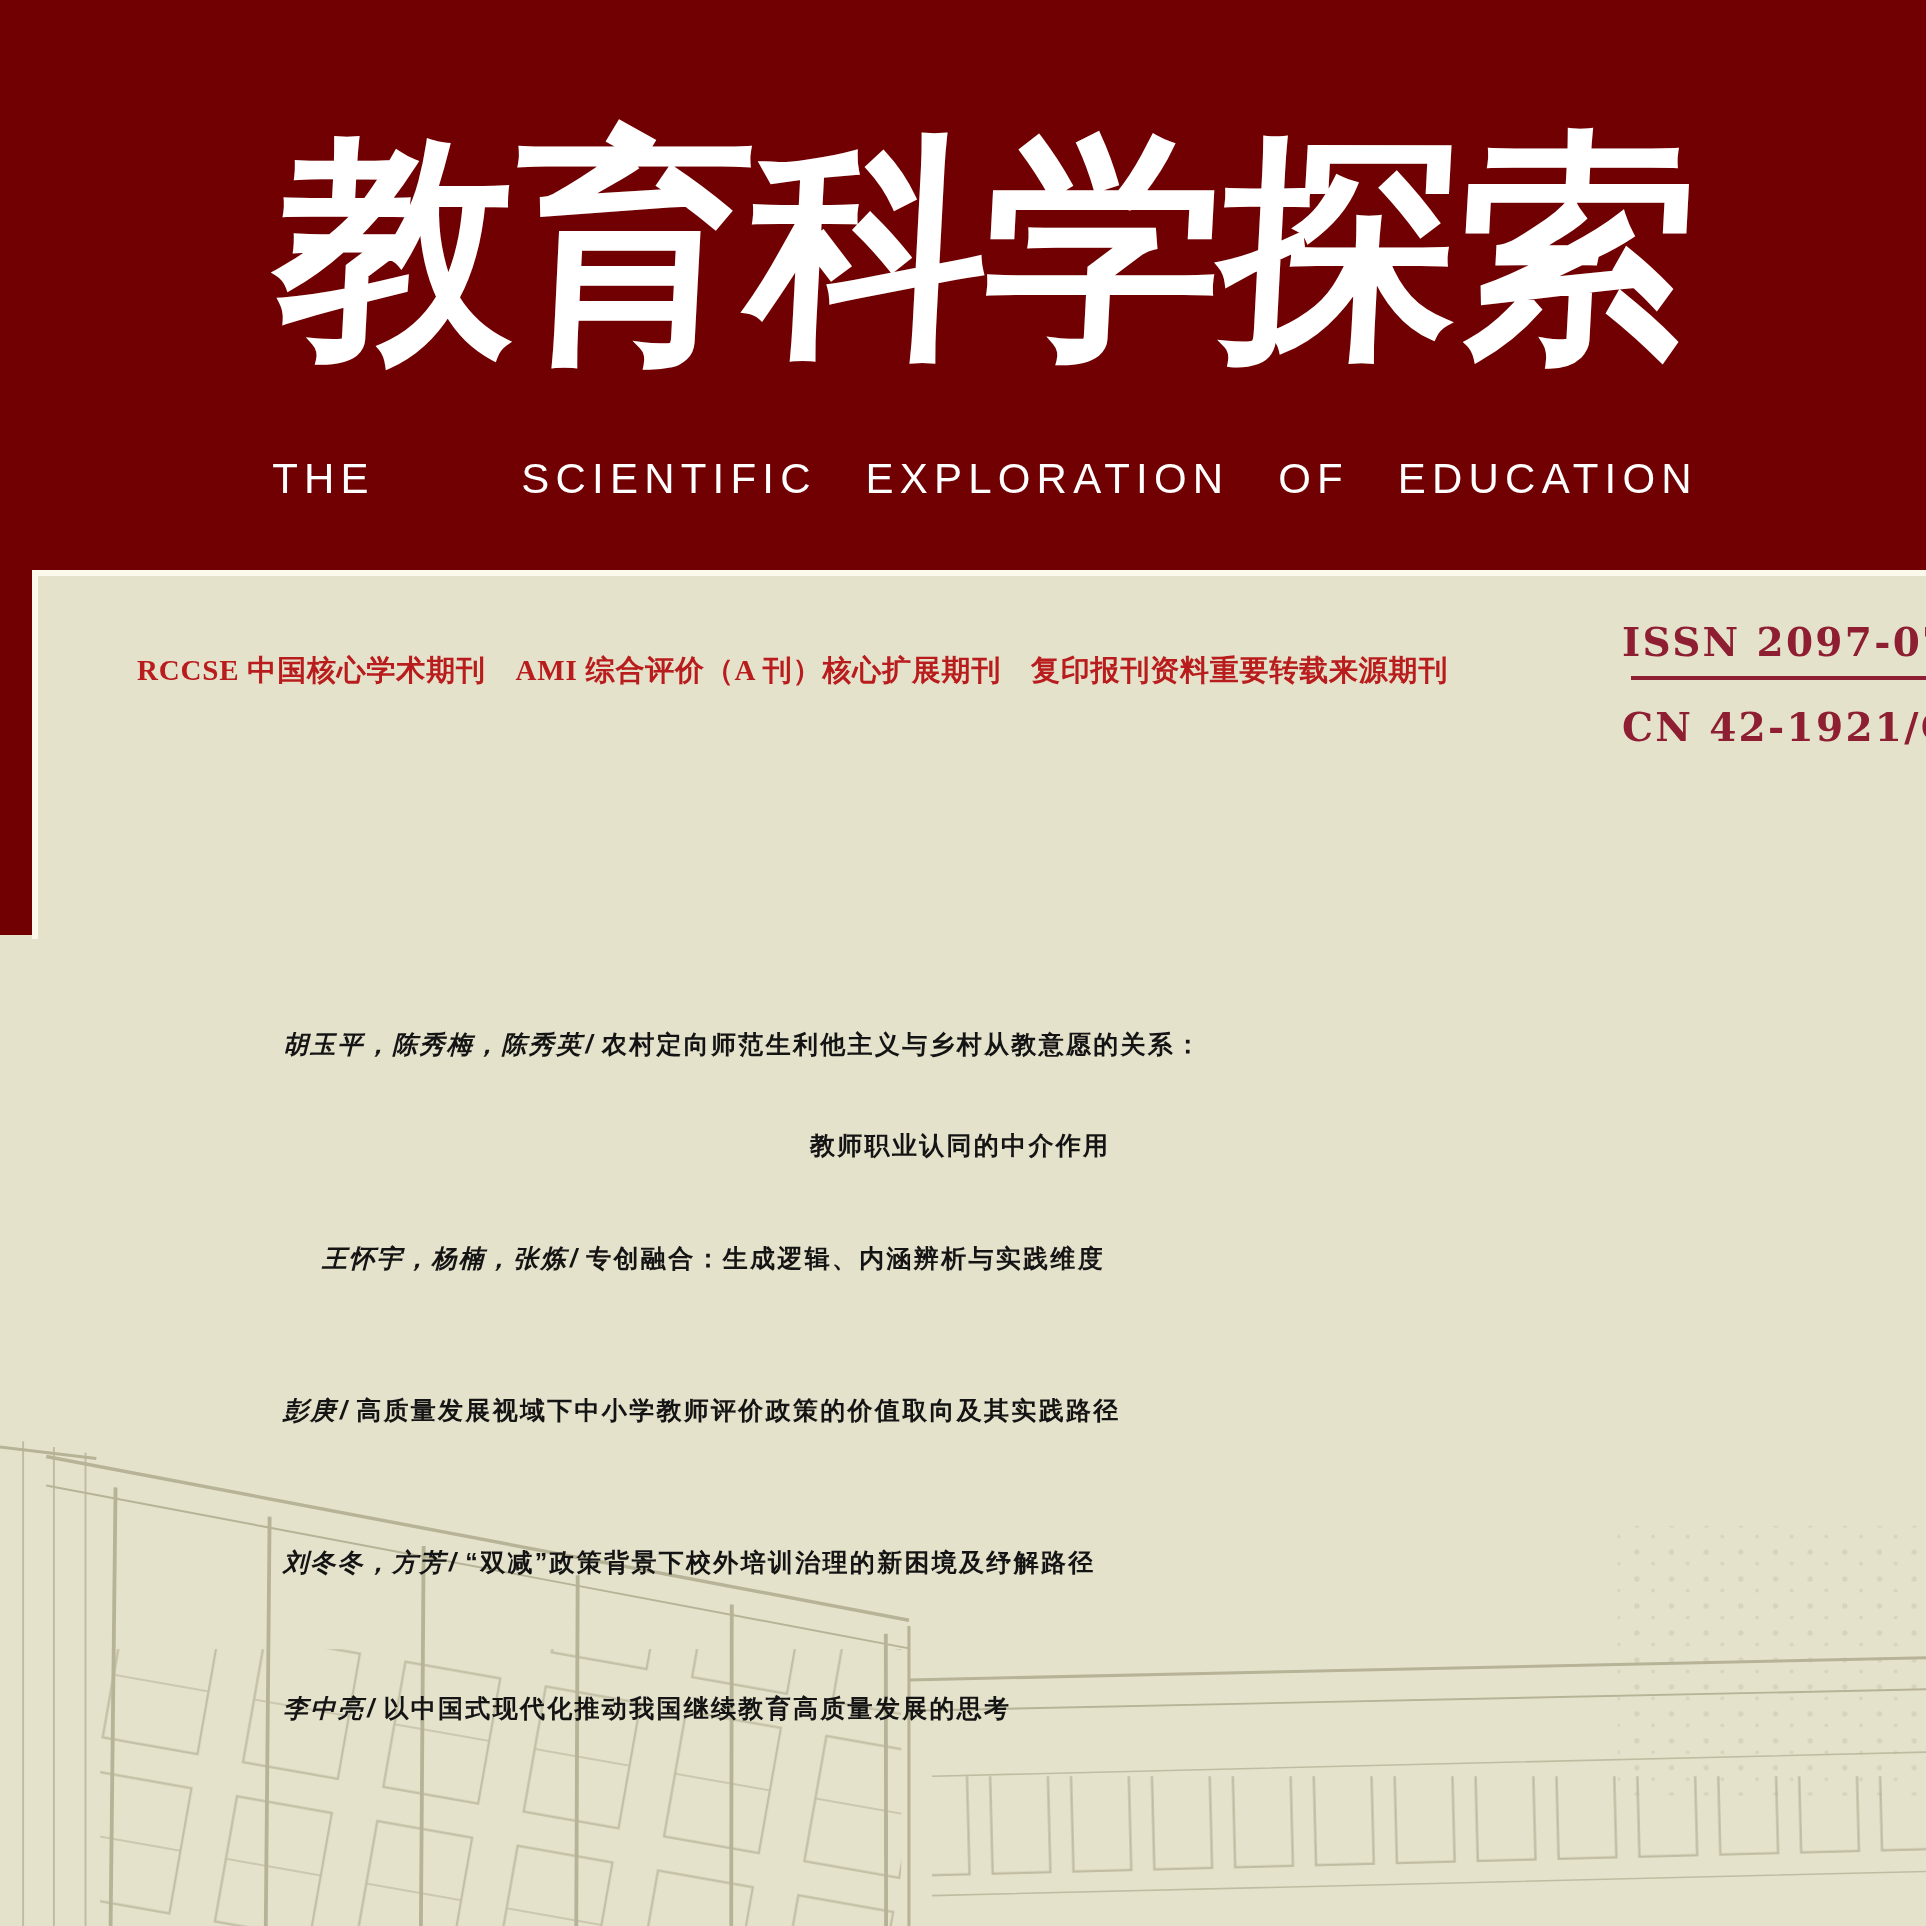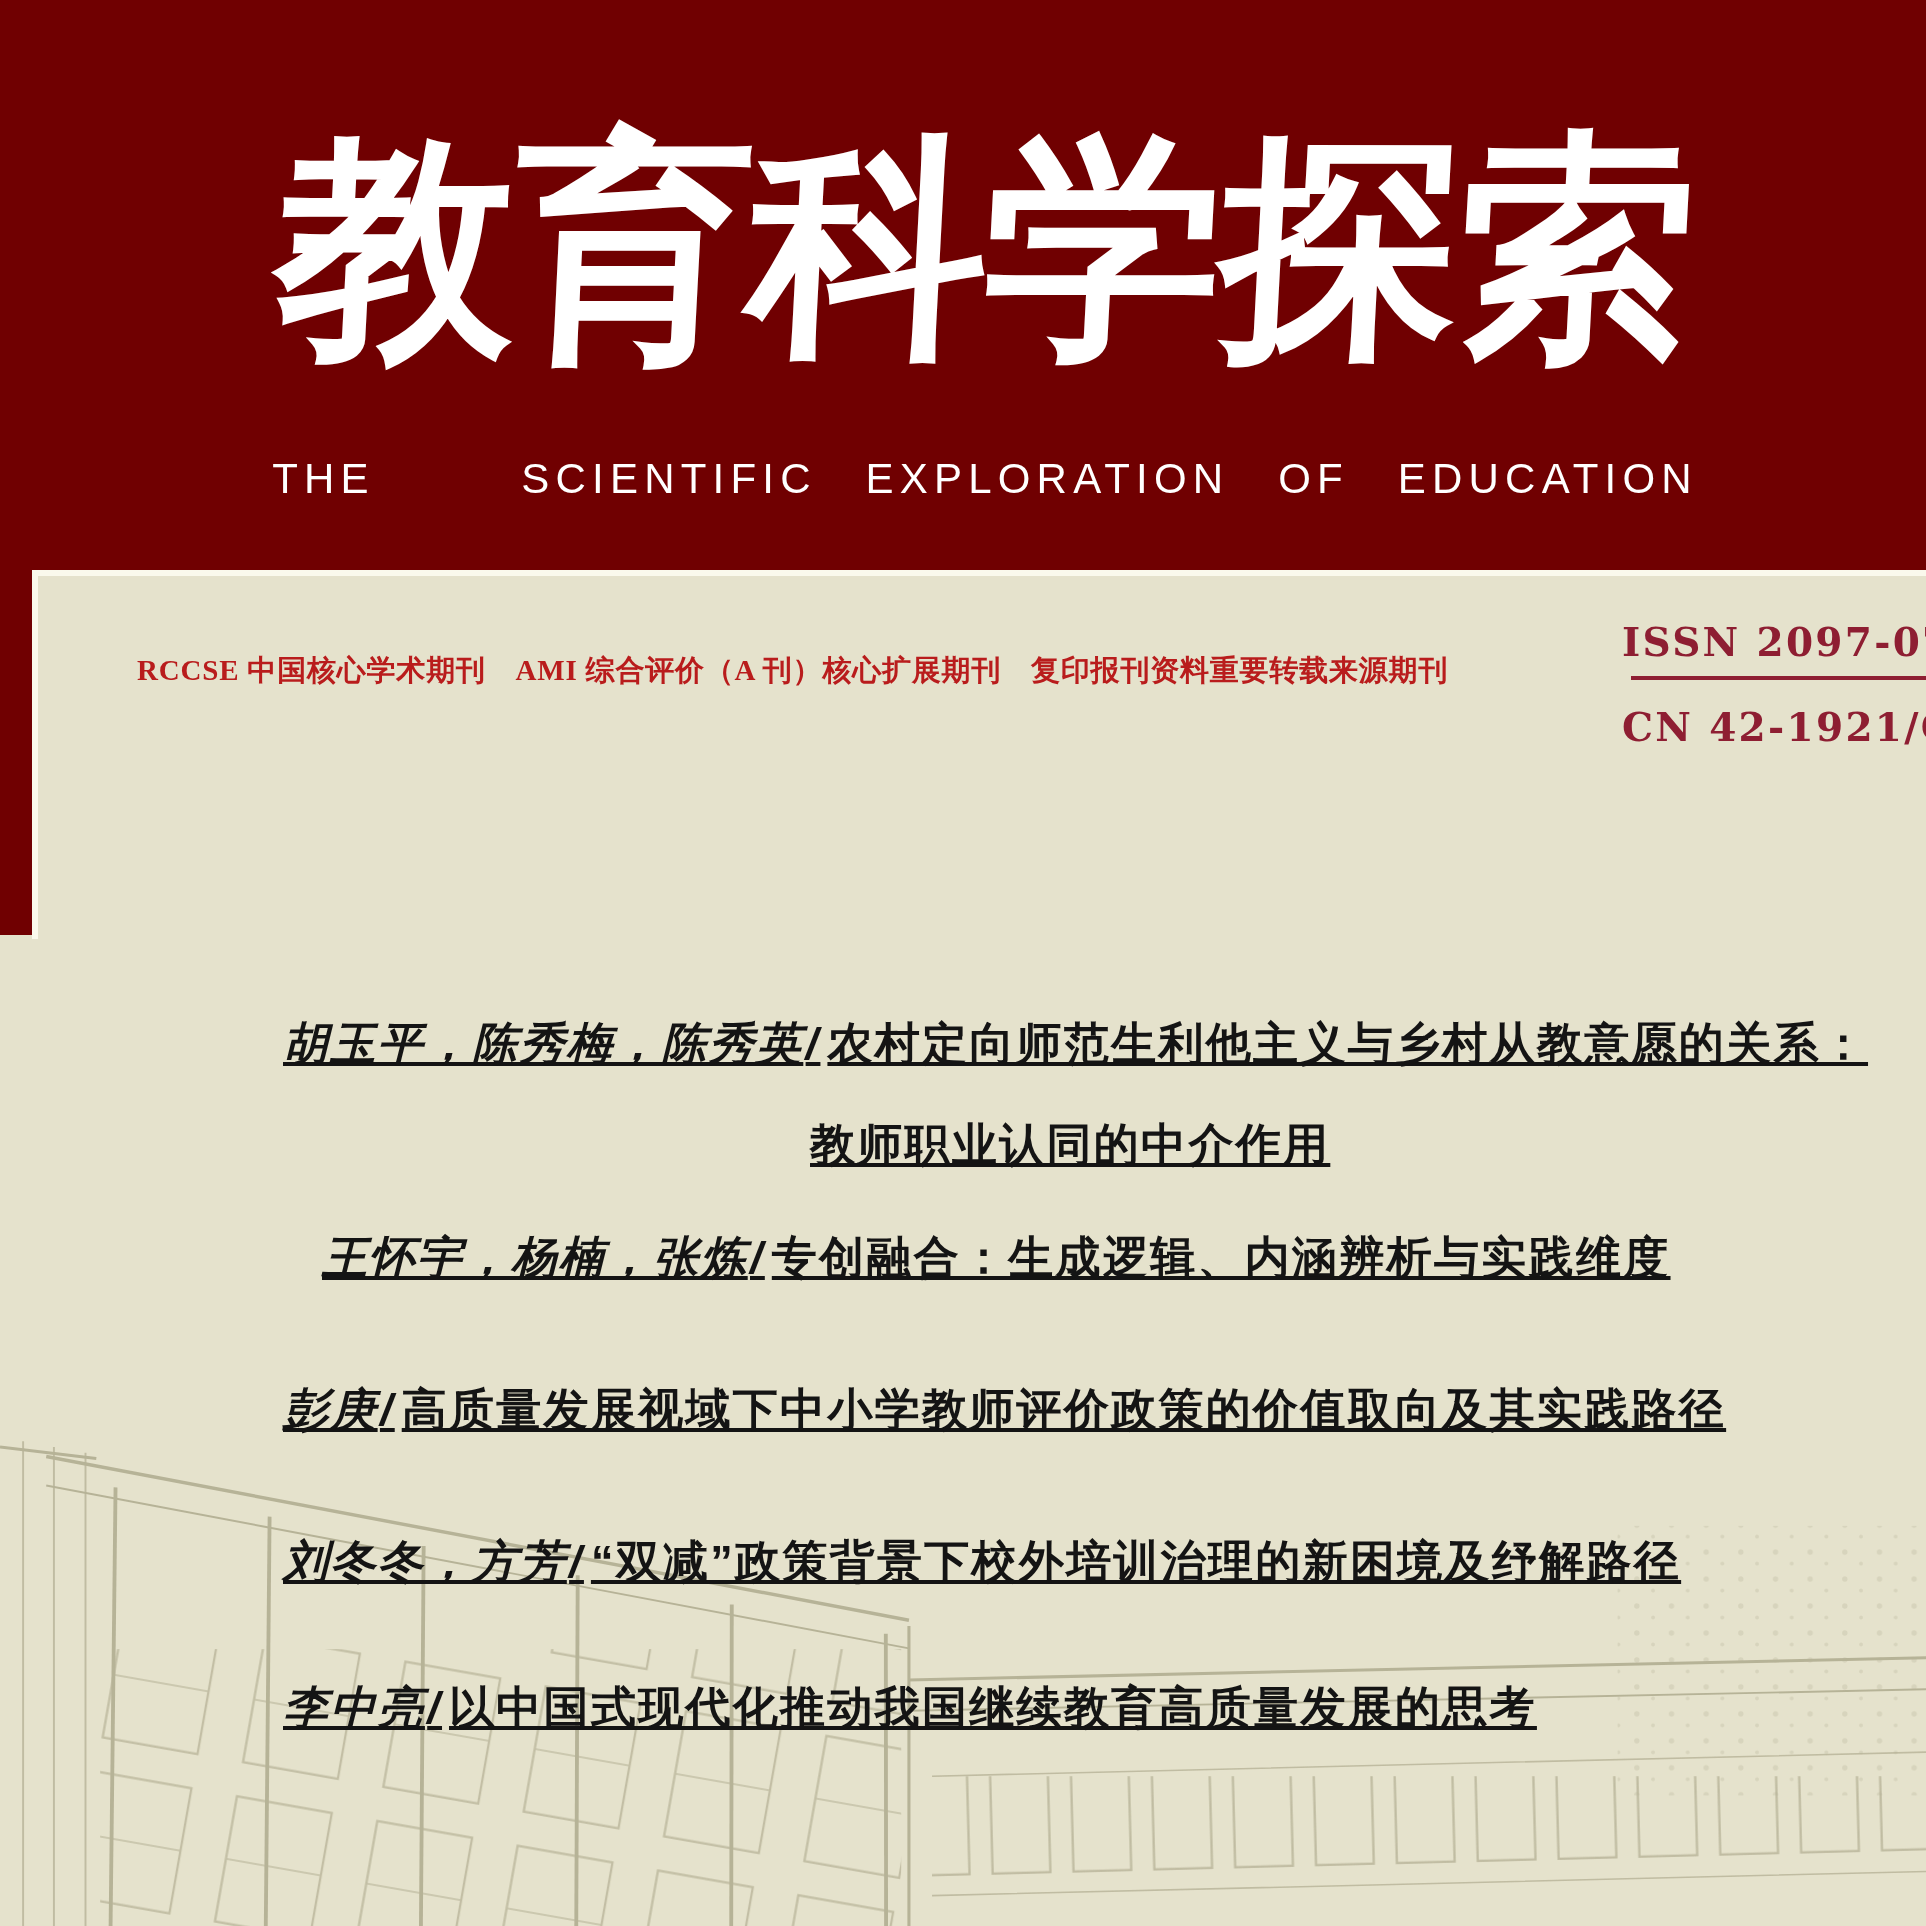--- a/index.html
+++ b/index.html
@@ -50,23 +50,22 @@
     font-size:39px;letter-spacing:2.3px;white-space:pre;}
   .registry-divider{
     position:absolute;left:1631px;top:676px;width:327px;height:3.9px;background:#8e1e32;
   }
   .cn-line{position:absolute;left:1622px;top:704px;width:347px;text-align:center;
     font-family:"DejaVu Serif","Liberation Serif",serif;color:#8e1e32;font-weight:700;
     font-size:39px;letter-spacing:2.3px;white-space:pre;}
   
   .toc-row{
     position:absolute;left:283px;color:#141414;
-    font-size:45px;line-height:50px;letter-spacing:2.3px;font-weight:700;
+    font-size:25px;line-height:50px;letter-spacing:2.3px;font-weight:700;
     white-space:pre;
-    text-decoration:underline;
   }
   .toc-authors{font-style:italic;font-weight:700;}
   .toc-sep{font-style:italic;padding:0 7px 0 2.3px;}
   .toc-title{font-weight:700;}
   .row-1a{top:1019px;}
   .row-1b{top:1120px;left:774px;margin-left:36px;}
   .row-2{top:1233px;margin-left:39px;}
   .row-3{top:1385px;}
   .row-4{top:1537px;}
   .row-5{top:1683px;}

